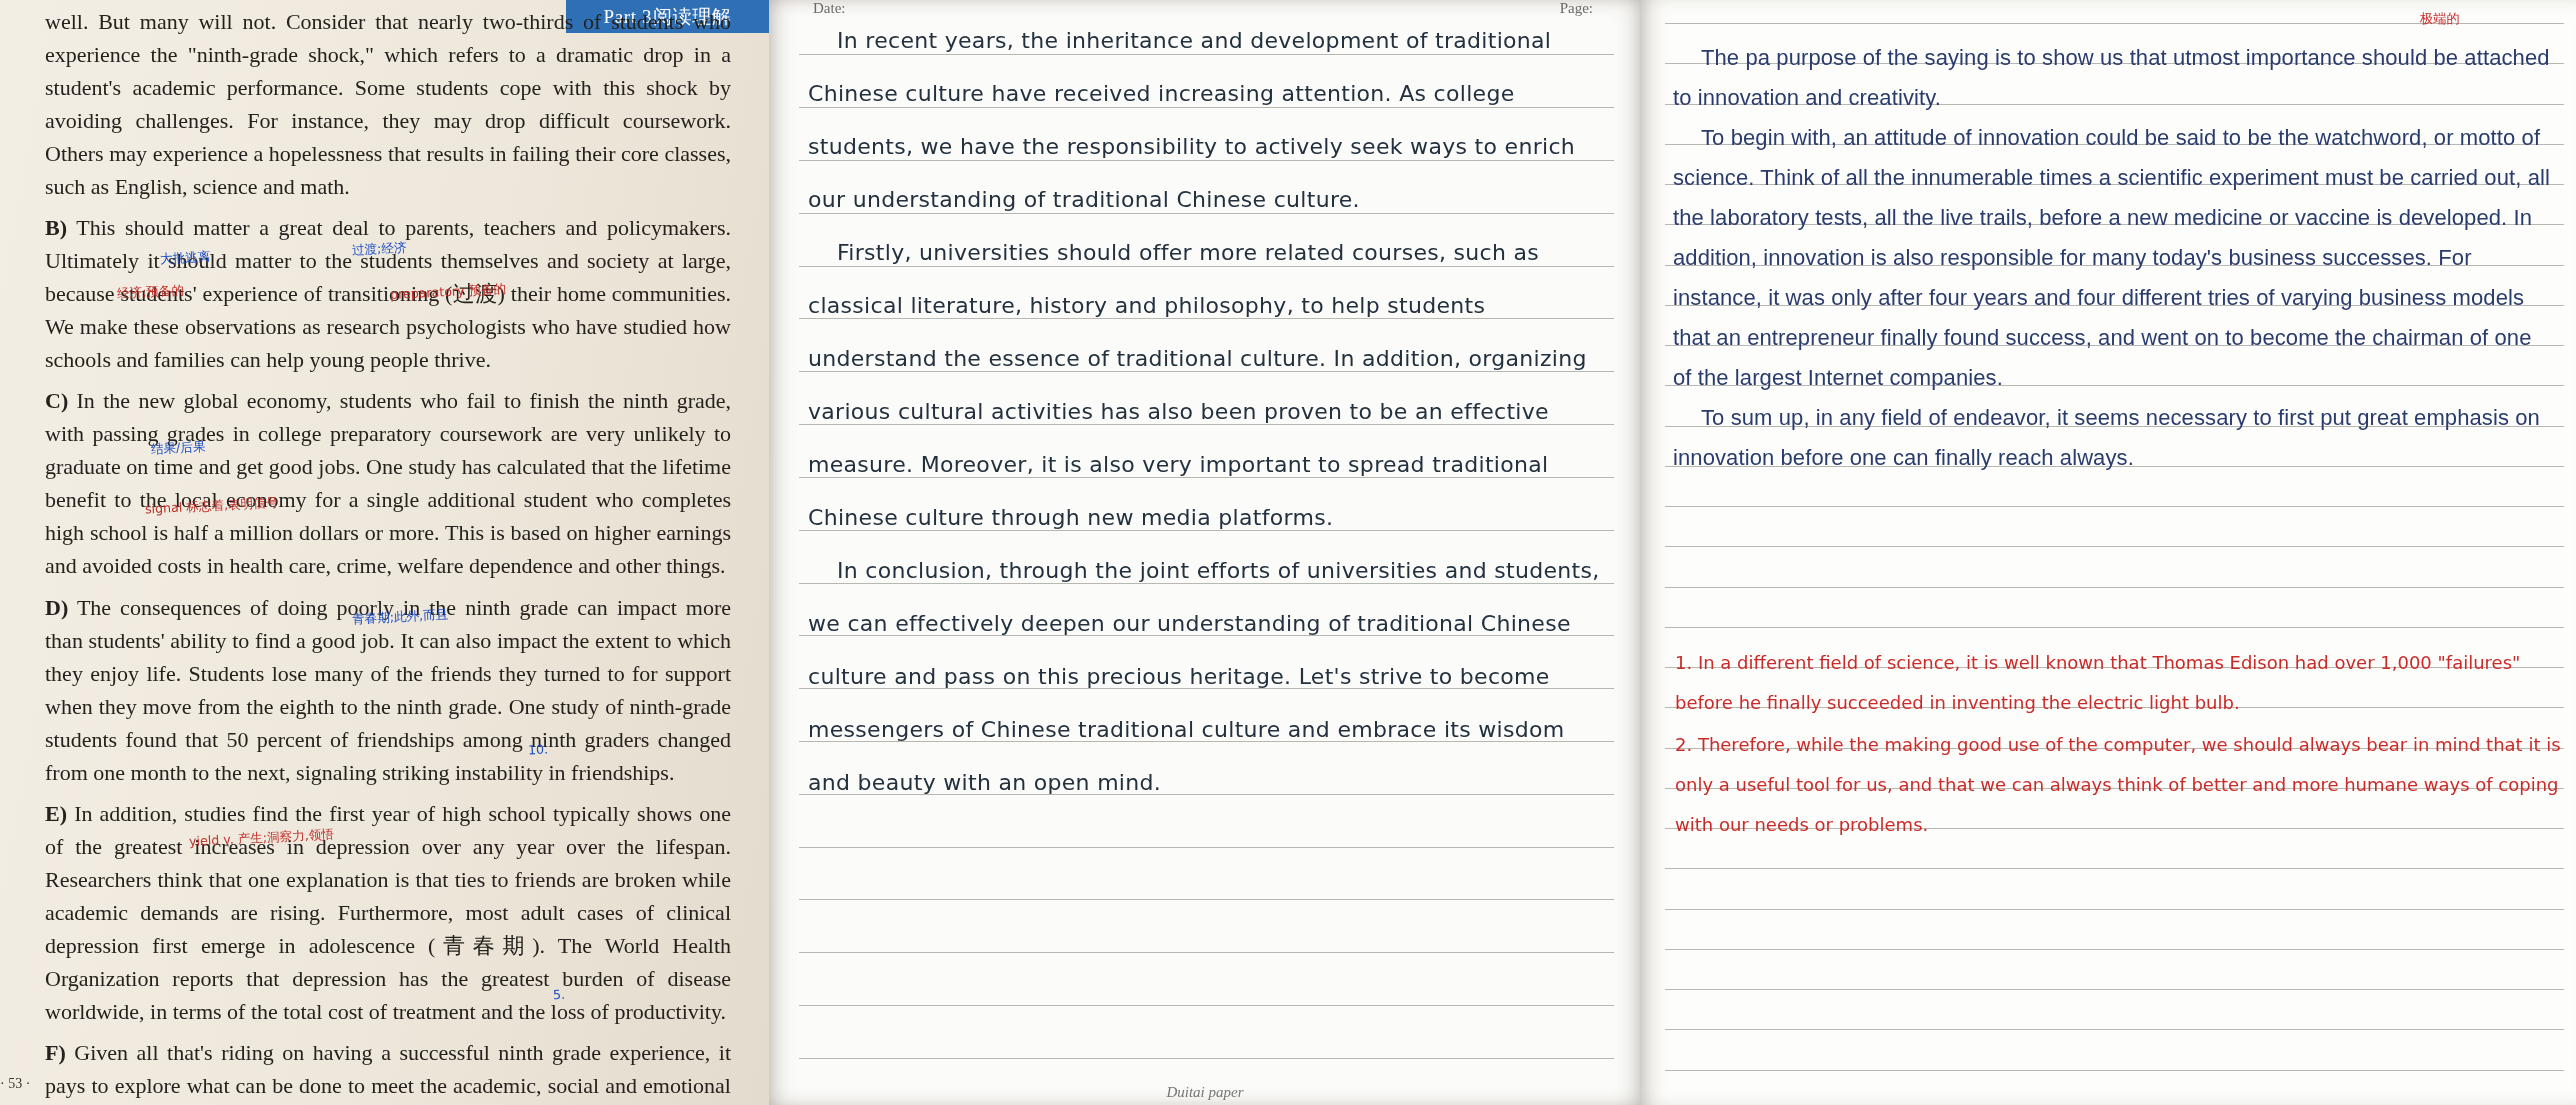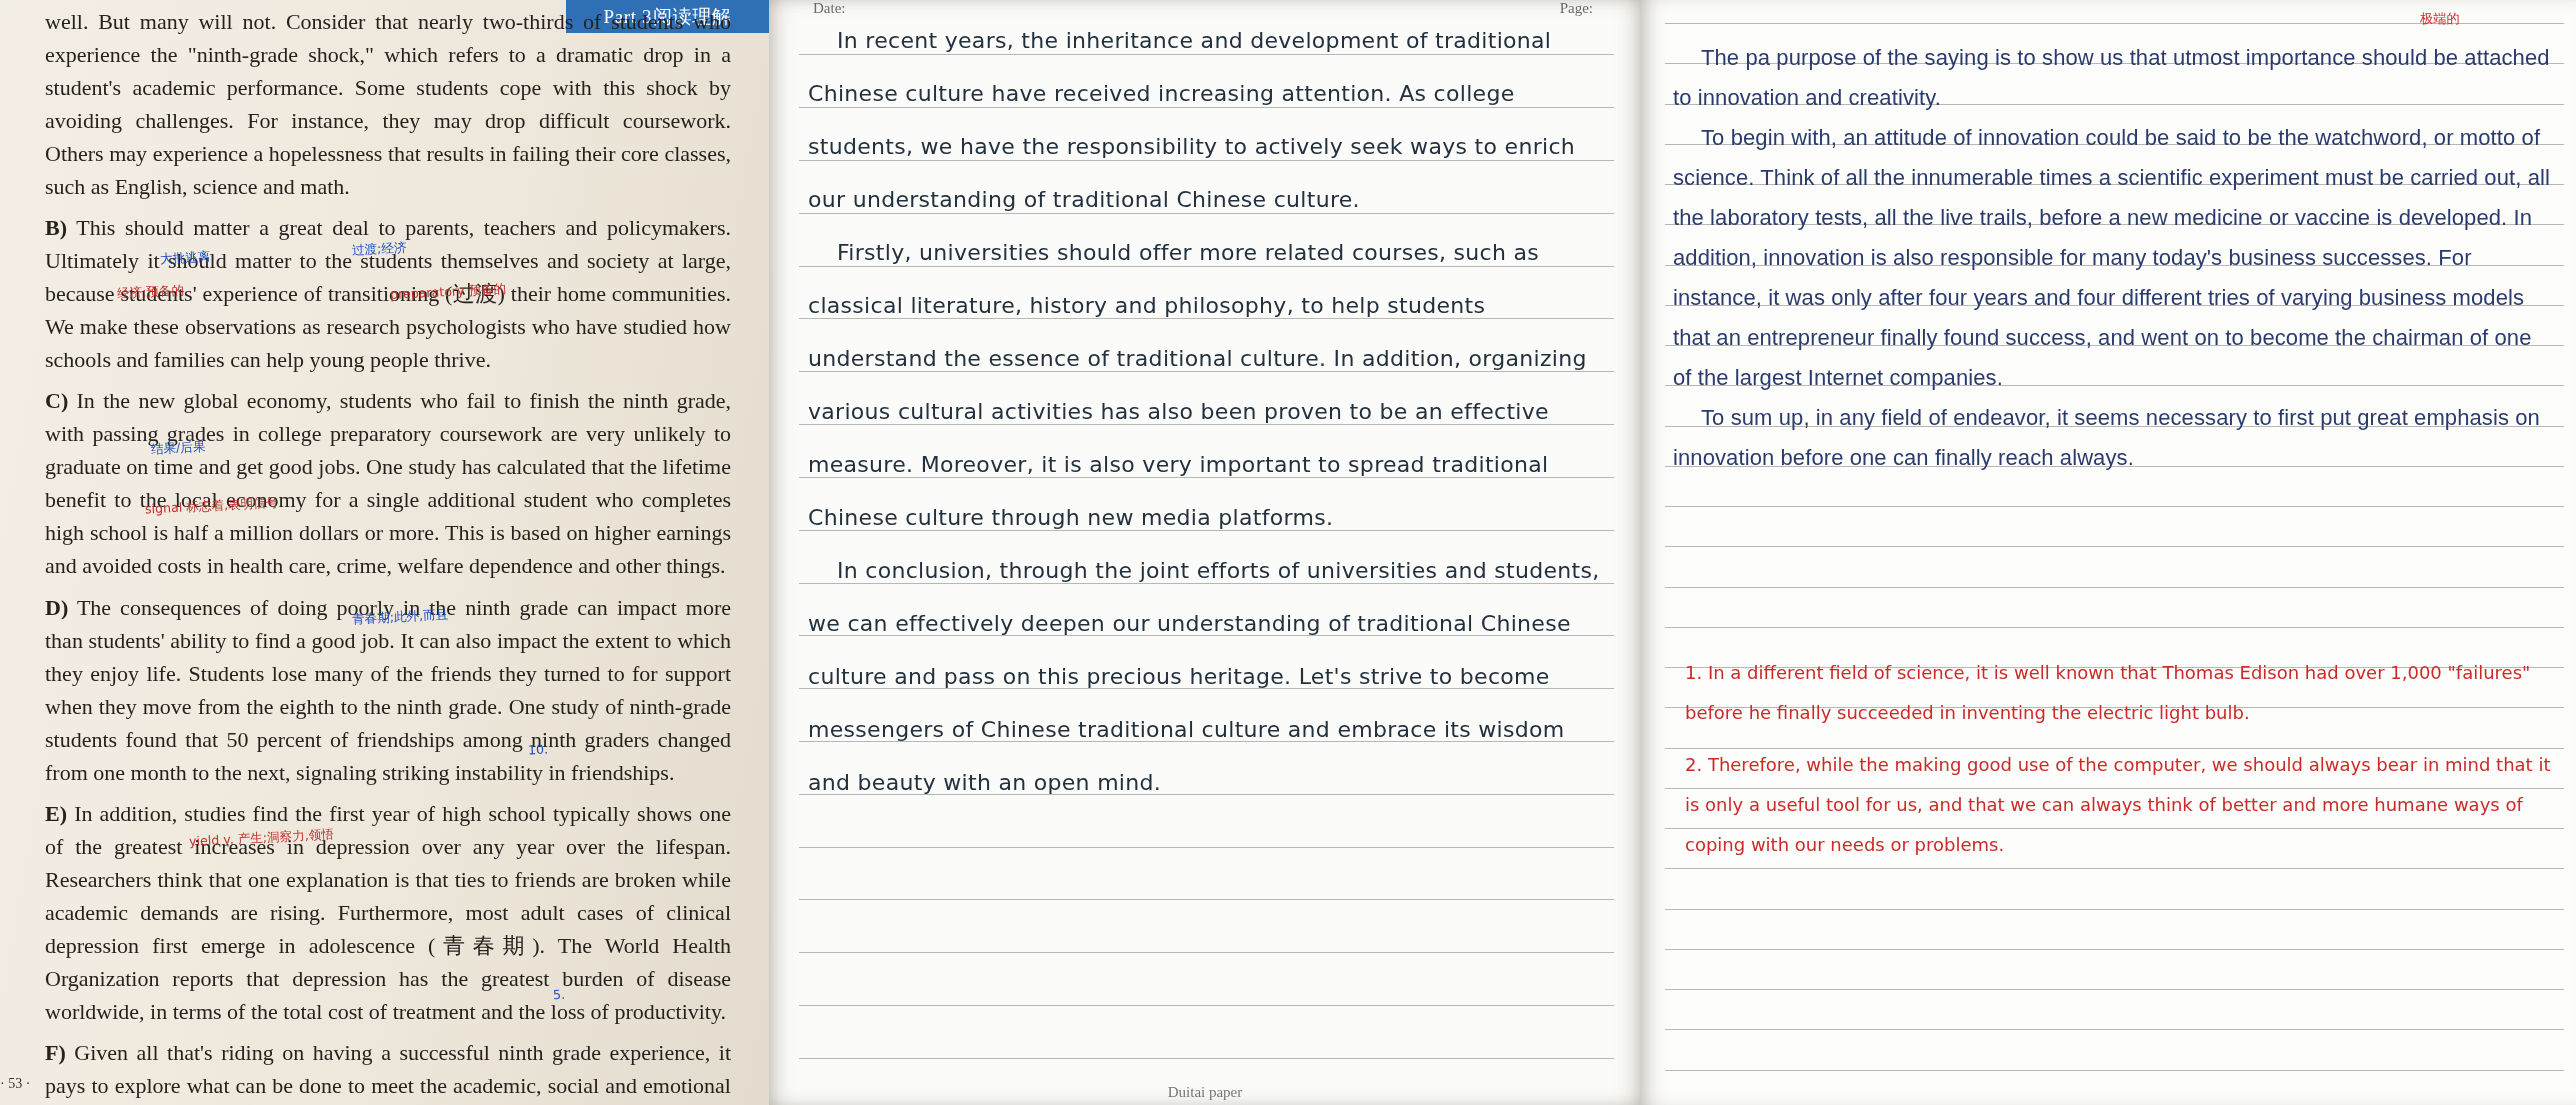--- a/index.html
+++ b/index.html
@@ -123,20 +123,21 @@
   .hand-mid p { margin: 0 0 0 0; }
   .hand-mid .indent { display: inline-block; width: 29px; }
   .mid-footer {
     position: absolute;
     left: 0; right: 0; bottom: 5px;
     text-align: center;
     color: #555;
     font-size: 15px;
     font-family: "Liberation Serif", serif;
     opacity: 0.8;
+    font-style: italic;
   }
 
   
   .page-right {
     position: absolute;
     left: 1640px; top: 0;
     width: 936px; height: 1106px;
     background: #fdfdfb;
     box-shadow: inset 14px 0 25px -12.6px rgba(90,80,65,0.5);
     overflow: hidden;
@@ -156,21 +157,21 @@
   .hand-blue .ind { display: inline-block; width: 28px; }
   .hand-red {
     position: absolute;
     left: 33px; top: 641px;
     width: 893px;
     color: #cc2a28;
     font-family: "DejaVu Sans", sans-serif;
     font-size: 18px;
     line-height: 40px;
   }
-  .hand-red p { margin: 12px; }
+  .hand-red p { margin: 2px; }
   .red-small-note {
     position: absolute;
     color: #cc2a28;
     font-size: 13.2px;
     font-family: "DejaVu Sans", sans-serif;
     white-space: nowrap;
   }
   .seam {
     position: absolute;
     top: 0; width: 11.3px; height: 1106px;

